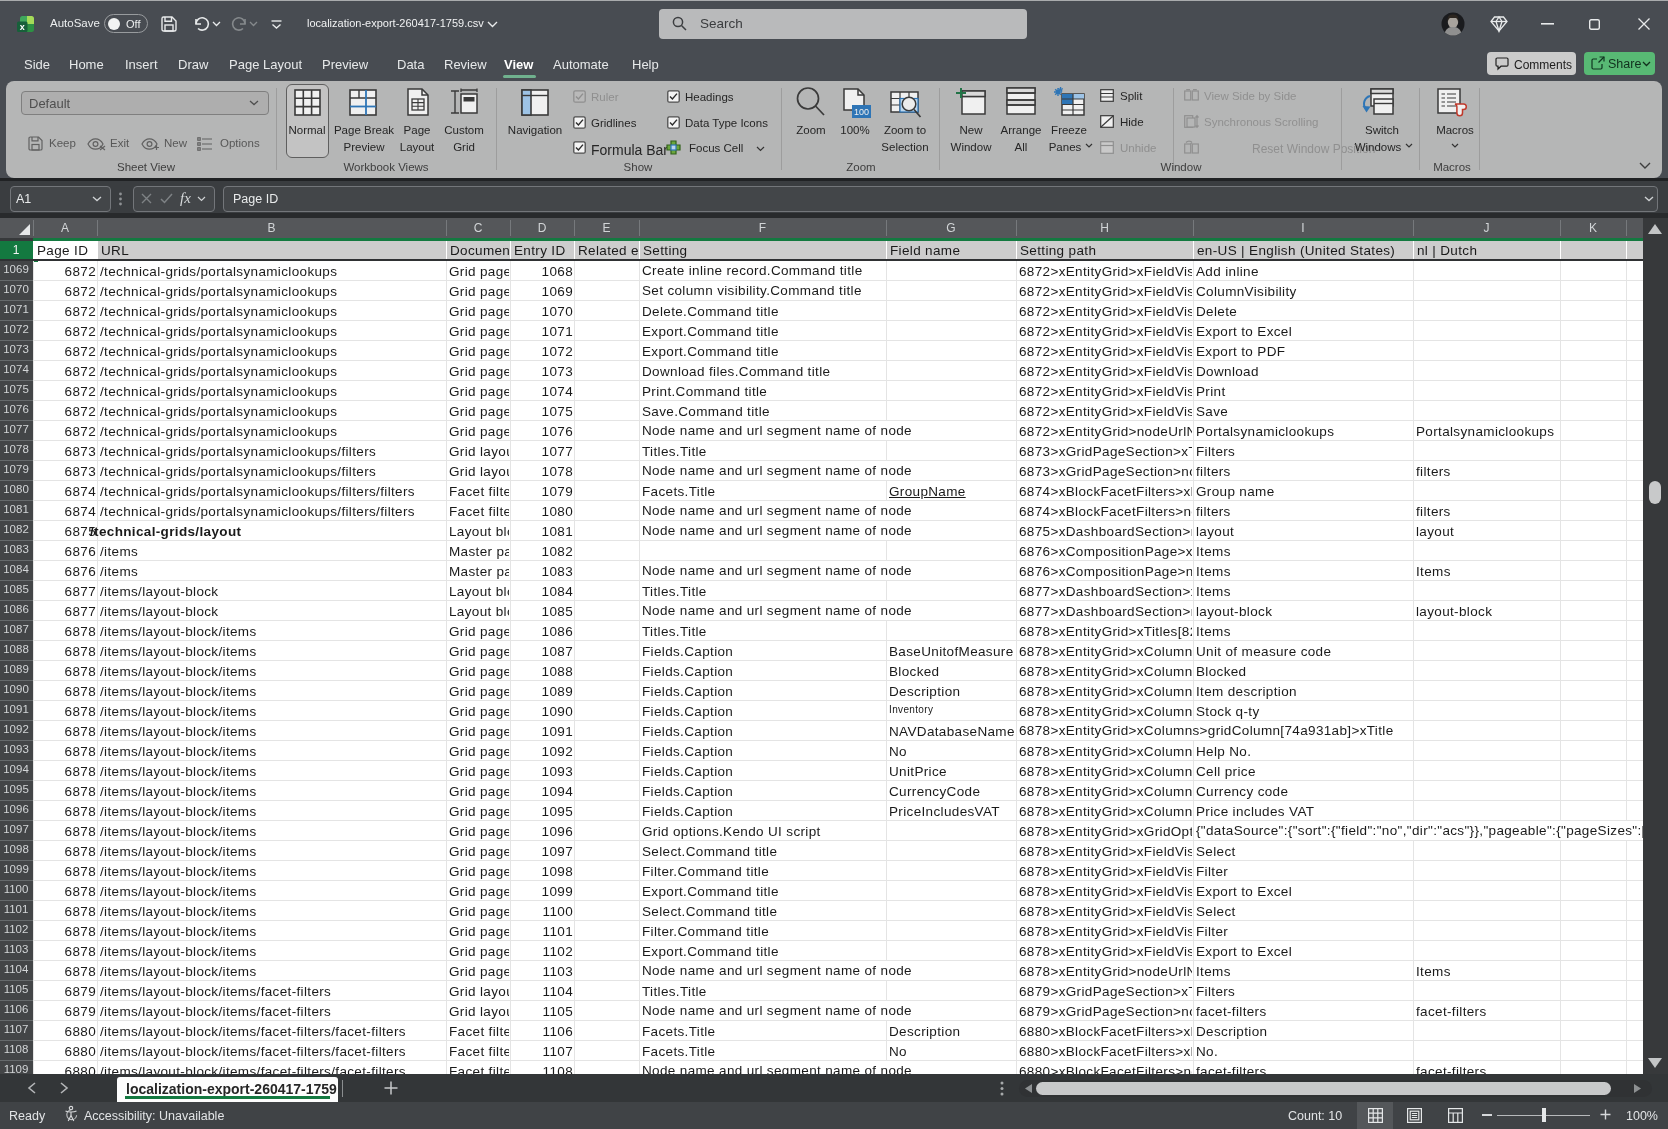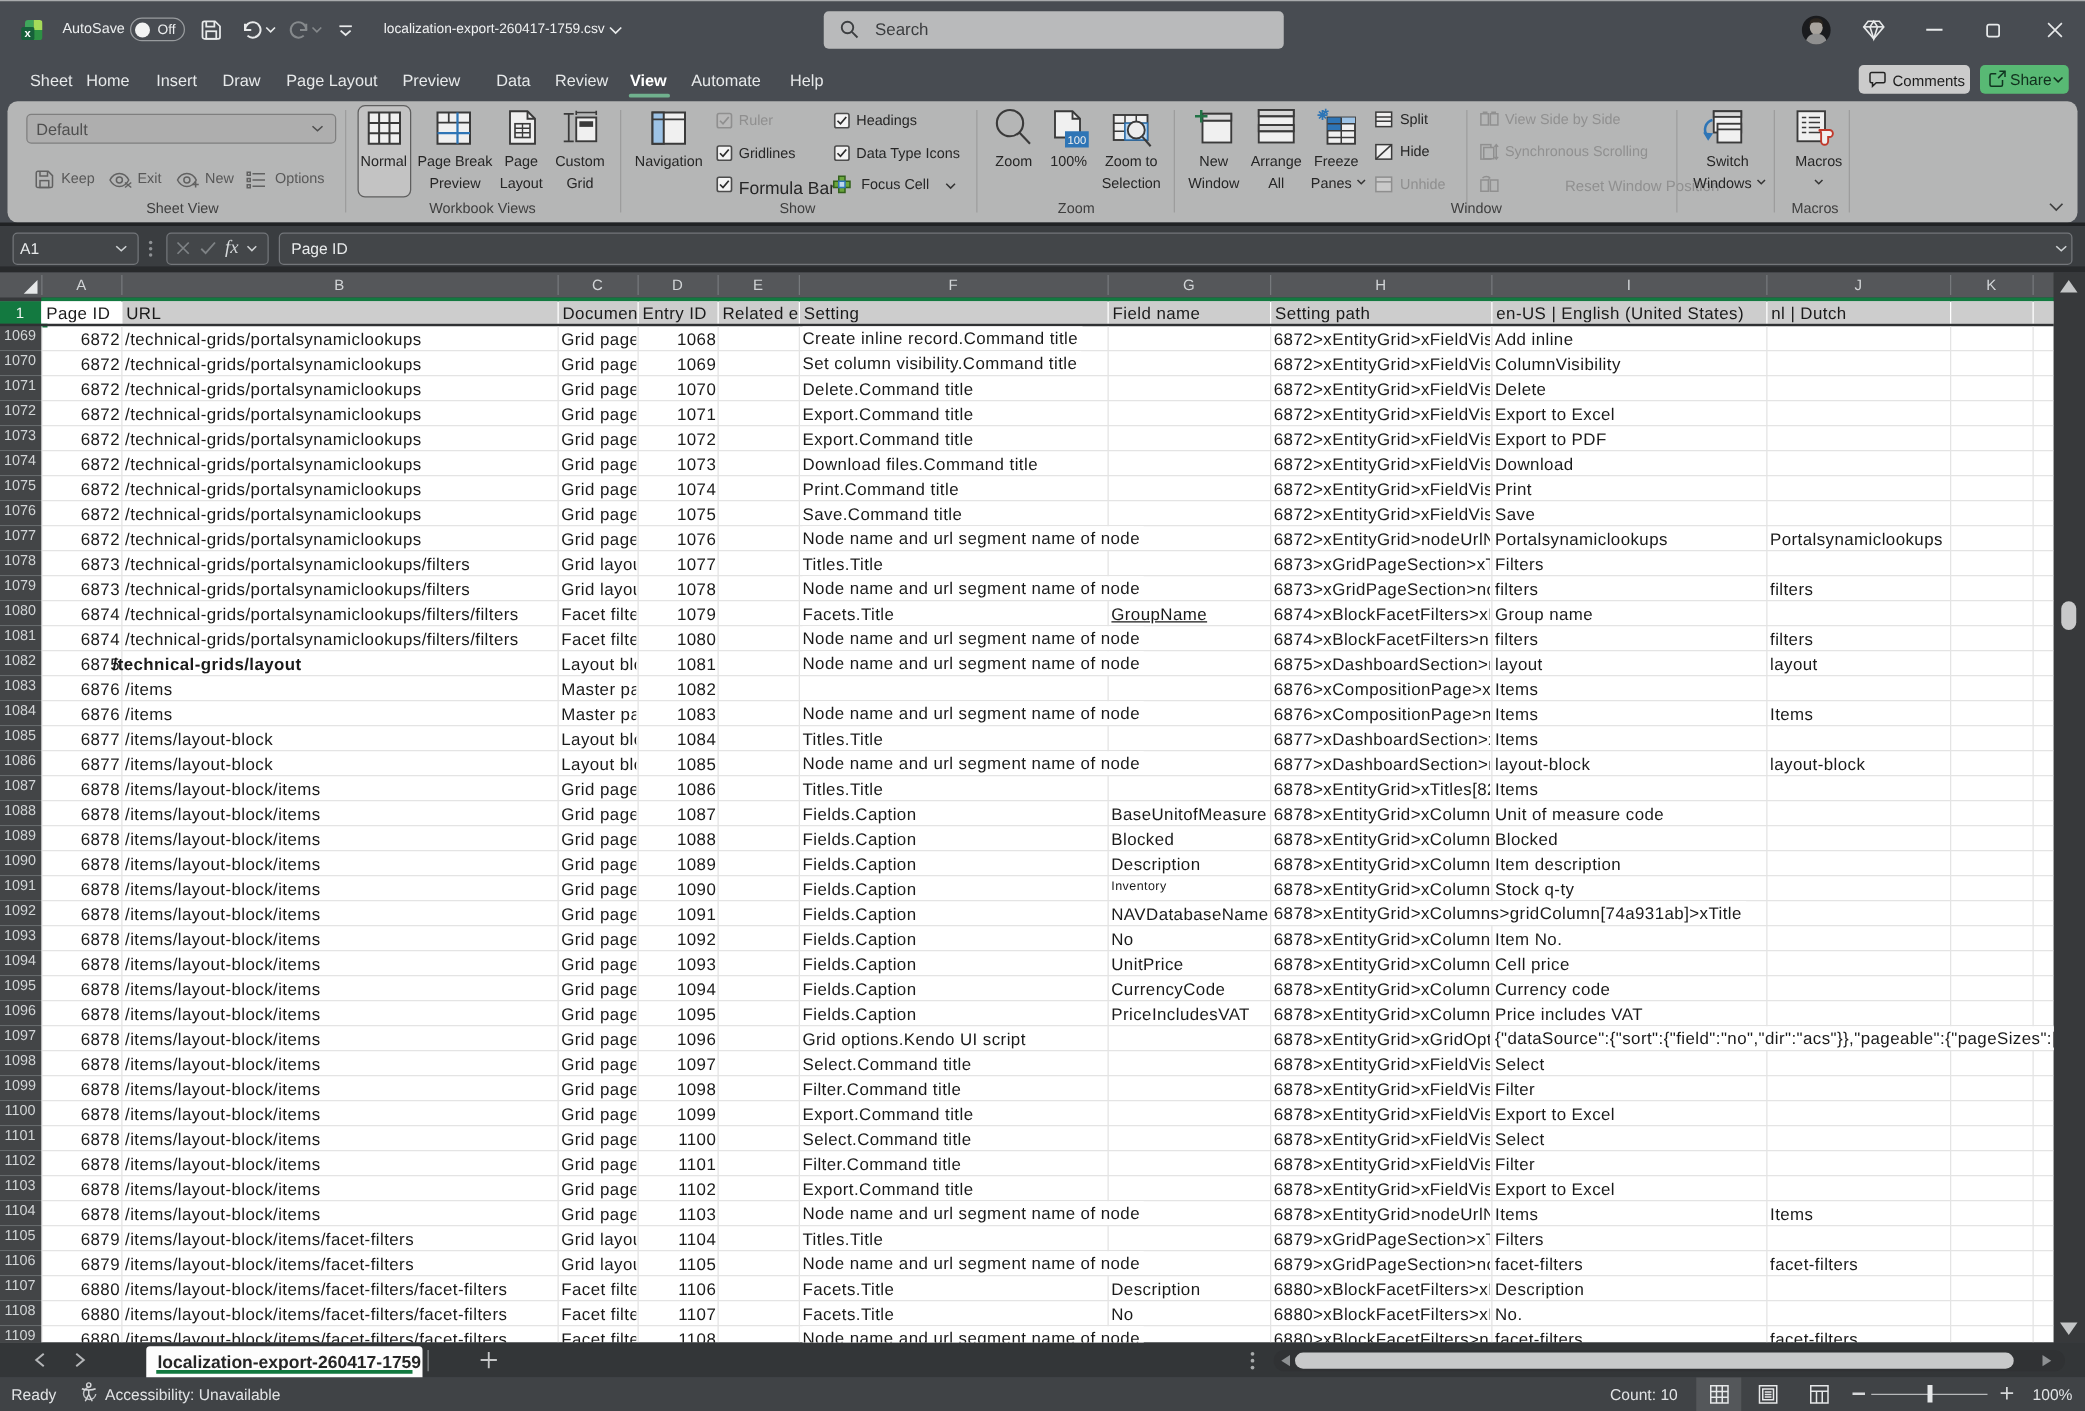--- a/index.html
+++ b/index.html
@@ -84,21 +84,21 @@
 </svg>
     <svg style="left:1541px;top:23px" width="13" height="2" viewBox="0 0 13 2">
       <rect width="13" height="1.6" fill="#e8eaeb"></rect>
     </svg>
     <svg style="left:1589px;top:19px" width="11" height="11" viewBox="0 0 11 11" fill="none" stroke="#e8eaeb" stroke-width="1.4">
       <rect x="0.7" y="0.7" width="9.6" height="9.6" rx="1.5"></rect>
     </svg>
     <svg style="left:1638px;top:18px" width="12" height="12" viewBox="0 0 12 12" fill="none" stroke="#e8eaeb" stroke-width="1.3">
       <path d="M0.5 0.5 L11.5 11.5 M11.5 0.5 L0.5 11.5"></path>
     </svg>
-    <div class="txt" style="left:24px;top:57px;font-size:13px;font-weight:normal;color:#e7e9ea">Sheet</div>
+    <div class="txt" style="left:24px;top:57px;font-size:13px;font-weight:normal;color:#e7e9ea">Side</div>
     <div class="txt" style="left:69px;top:57px;font-size:13px;font-weight:normal;color:#e7e9ea">Home</div>
     <div class="txt" style="left:125px;top:57px;font-size:13px;font-weight:normal;color:#e7e9ea">Insert</div>
     <div class="txt" style="left:178px;top:57px;font-size:13px;font-weight:normal;color:#e7e9ea">Draw</div>
     <div class="txt" style="left:229px;top:57px;font-size:13px;font-weight:normal;color:#e7e9ea">Page Layout</div>
     <div class="txt" style="left:322px;top:57px;font-size:13px;font-weight:normal;color:#e7e9ea">Preview</div>
     <div class="txt" style="left:397px;top:57px;font-size:13px;font-weight:normal;color:#e7e9ea">Data</div>
     <div class="txt" style="left:444px;top:57px;font-size:13px;font-weight:normal;color:#e7e9ea">Review</div>
     <div class="txt" style="left:504px;top:57px;font-size:13px;font-weight:bold;color:#ffffff">View</div>
     <div class="txt" style="left:553px;top:57px;font-size:13px;font-weight:normal;color:#e7e9ea">Automate</div>
     <div class="txt" style="left:632px;top:57px;font-size:13px;font-weight:normal;color:#e7e9ea">Help</div>
@@ -779,21 +779,21 @@
       <div class="txt" style="left:642px;top:463px;font-size:13.5px;letter-spacing:0.35px;color:#1a1a1a;width:243px;overflow:hidden;">Fields.Caption</div>
       <div class="txt" style="left:889px;top:463px;font-size:13.5px;letter-spacing:0.35px;color:#1a1a1a;width:126px;overflow:hidden;">NAVDatabaseName</div>
       <div class="txt" style="left:1019px;top:460px;height:19px;line-height:19px;font-size:13.5px;letter-spacing:0.35px;color:#1a1a1a;width:auto;z-index:5;background:#ffffff;padding-right:3px;">6878&gt;xEntityGrid&gt;xColumns&gt;gridColumn[74a931ab]&gt;xTitle</div>
       <div class="txt" style="left:36px;top:483px;font-size:13.5px;letter-spacing:0.35px;color:#1a1a1a;width:60px;overflow:hidden;text-align:right;">6878</div>
       <div class="txt" style="left:100px;top:483px;font-size:13.5px;letter-spacing:0.35px;color:#1a1a1a;width:345px;overflow:hidden;">/items/layout-block/items</div>
       <div class="txt" style="left:449px;top:483px;font-size:13.5px;letter-spacing:0.35px;color:#1a1a1a;width:60px;overflow:hidden;">Grid page</div>
       <div class="txt" style="left:513px;top:483px;font-size:13.5px;letter-spacing:0.35px;color:#1a1a1a;width:60px;overflow:hidden;text-align:right;">1092</div>
       <div class="txt" style="left:642px;top:483px;font-size:13.5px;letter-spacing:0.35px;color:#1a1a1a;width:243px;overflow:hidden;">Fields.Caption</div>
       <div class="txt" style="left:889px;top:483px;font-size:13.5px;letter-spacing:0.35px;color:#1a1a1a;width:126px;overflow:hidden;">No</div>
       <div class="txt" style="left:1019px;top:483px;font-size:13.5px;letter-spacing:0.35px;color:#1a1a1a;width:173px;overflow:hidden;">6878&gt;xEntityGrid&gt;xColumns&gt;grid</div>
-      <div class="txt" style="left:1196px;top:483px;font-size:13.5px;letter-spacing:0.35px;color:#1a1a1a;width:216px;overflow:hidden;">Item No.</div>
+      <div class="txt" style="left:1196px;top:483px;font-size:13.5px;letter-spacing:0.35px;color:#1a1a1a;width:216px;overflow:hidden;">Help No.</div>
       <div class="txt" style="left:36px;top:503px;font-size:13.5px;letter-spacing:0.35px;color:#1a1a1a;width:60px;overflow:hidden;text-align:right;">6878</div>
       <div class="txt" style="left:100px;top:503px;font-size:13.5px;letter-spacing:0.35px;color:#1a1a1a;width:345px;overflow:hidden;">/items/layout-block/items</div>
       <div class="txt" style="left:449px;top:503px;font-size:13.5px;letter-spacing:0.35px;color:#1a1a1a;width:60px;overflow:hidden;">Grid page</div>
       <div class="txt" style="left:513px;top:503px;font-size:13.5px;letter-spacing:0.35px;color:#1a1a1a;width:60px;overflow:hidden;text-align:right;">1093</div>
       <div class="txt" style="left:642px;top:503px;font-size:13.5px;letter-spacing:0.35px;color:#1a1a1a;width:243px;overflow:hidden;">Fields.Caption</div>
       <div class="txt" style="left:889px;top:503px;font-size:13.5px;letter-spacing:0.35px;color:#1a1a1a;width:126px;overflow:hidden;">UnitPrice</div>
       <div class="txt" style="left:1019px;top:503px;font-size:13.5px;letter-spacing:0.35px;color:#1a1a1a;width:173px;overflow:hidden;">6878&gt;xEntityGrid&gt;xColumns&gt;grid</div>
       <div class="txt" style="left:1196px;top:503px;font-size:13.5px;letter-spacing:0.35px;color:#1a1a1a;width:216px;overflow:hidden;">Cell price</div>
       <div class="txt" style="left:36px;top:523px;font-size:13.5px;letter-spacing:0.35px;color:#1a1a1a;width:60px;overflow:hidden;text-align:right;">6878</div>
       <div class="txt" style="left:100px;top:523px;font-size:13.5px;letter-spacing:0.35px;color:#1a1a1a;width:345px;overflow:hidden;">/items/layout-block/items</div>

